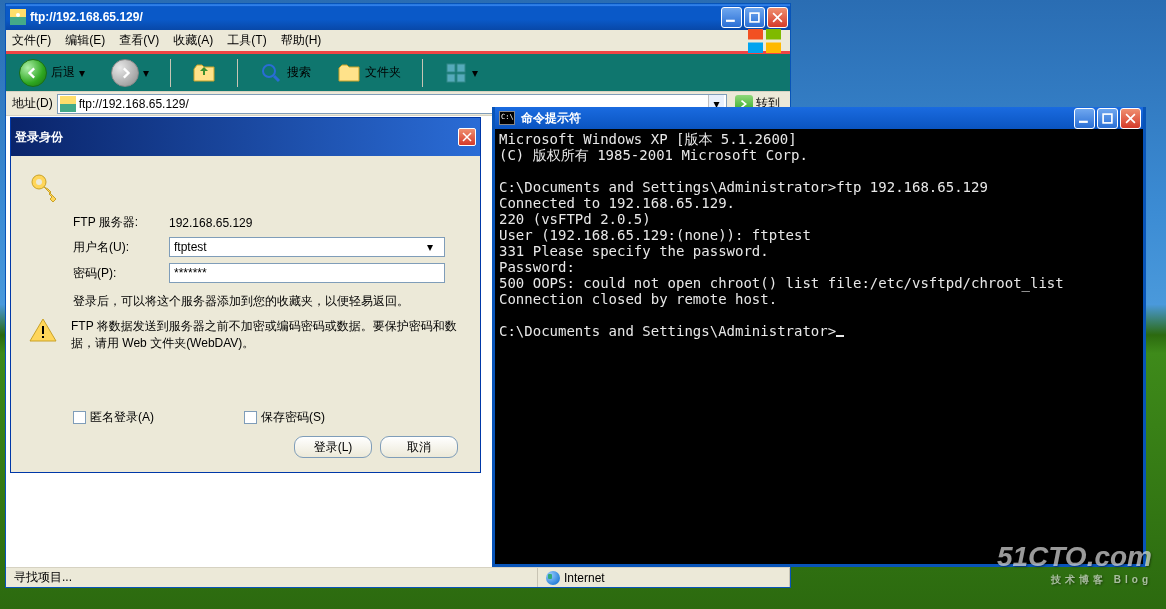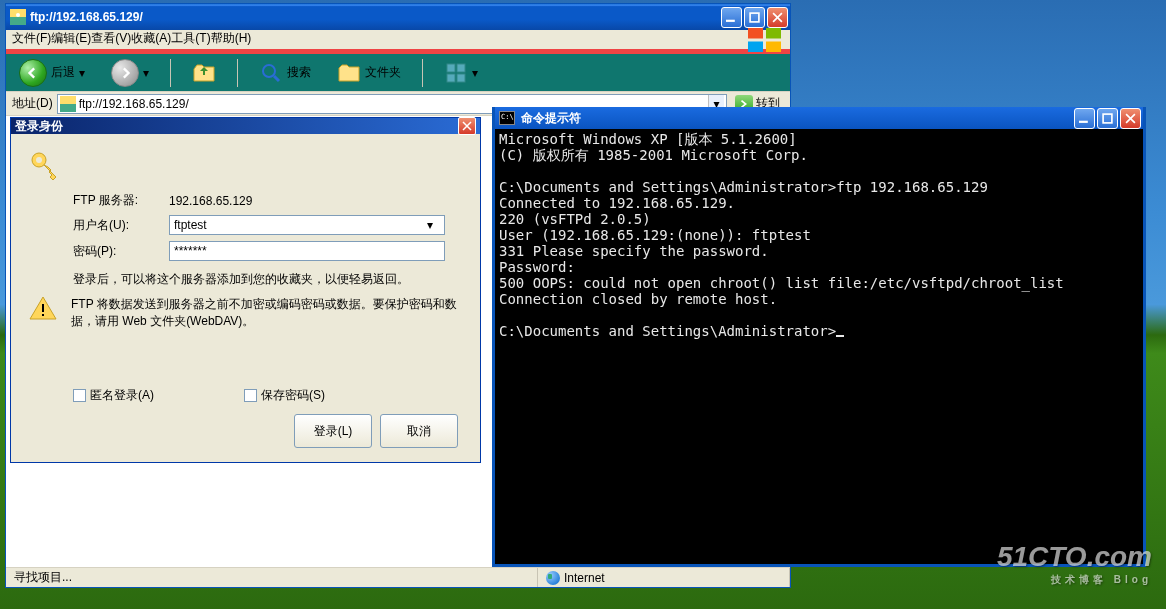--- a/index.html
+++ b/index.html
@@ -40,22 +40,22 @@
   .winbtn {
     width: 21px; height: 21px; border-radius: 3px;
     border: 1px solid #fff; display: flex; align-items: center; justify-content: center;
     color: #fff;
   }
   .winbtn.min, .winbtn.max { background: linear-gradient(to bottom,#6fa7ef,#2a6fd5); }
   .winbtn.close { background: linear-gradient(to bottom,#ef8f6f,#d53a2a); }
   .winbtn svg { width: 11px; height: 11px; }
 
   .menubar {
-    height: 24px; background: #ece9d8; display: flex; 
-    padding: 0 6px; border-bottom: 5px solid #ef4444;
+    height: 24px; background: #ece9d8; display: flex; align-items: center;
+    padding: 0 6px; gap: 14px; border-bottom: 3px solid #ef4444;
   }
   .menubar .spacer { flex: 1; }
   .flag-icon { width: 36px; height: 20px; display: flex; align-items: center; justify-content: center; }
 
   .toolbar {
     height: 38px; background: #0f766e; display: flex; align-items: center;
     padding: 0 6px; gap: 12px; border-bottom: 1px solid #d6d2c2;
   }
   .toolbtn {
     display: flex; align-items: center; gap: 4px; padding: 2px 6px;
@@ -105,21 +105,21 @@
     background: radial-gradient(circle at 30% 30%, #9cf, #06c); position: relative; }
   .globe:after { content:''; position:absolute; left:2px; top:3px; width:4px; height:5px; background:#3a7; border-radius:1px; }
 
   
   .dialog {
     position: absolute; left: 10px; top: 117px;
     width: 471px; background: #ece9d8; border: 1px solid #0038a8;
     display: flex; flex-direction: column;
   }
   .dialog-title {
-    height: 16px; background: linear-gradient(to right,#0a246a,#2a6cd6);
+    height: 38px; background: linear-gradient(to right,#0a246a,#2a6cd6);
     color: #fff; display: flex; align-items: center; padding: 0 4px;
     font-weight: bold;
   }
   .dialog-title .t { flex: 1; }
   .dialog-close {
     width: 18px; height: 18px; background: linear-gradient(to bottom,#ef8f6f,#d53a2a);
     border: 1px solid #fff; border-radius: 2px; display: flex; align-items: center; justify-content: center;
   }
   .dialog-body { padding: 16px 18px 14px 18px; }
   .dlg-row { display: flex; align-items: flex-start; margin-bottom: 10px; }
@@ -127,22 +127,22 @@
   .form-row { display: flex; align-items: center; margin: 6px 0 6px 44px; }
   .form-row .lbl { width: 96px; }
   .txt-input { width: 276px; height: 20px; border: 1px solid #7f9db9; font: inherit; padding: 0 4px; background:#fff; }
   .warn-icon { width: 28px; height: 24px; flex: none; margin-right: 14px; }
   .link { color: #0000ee; text-decoration: underline; }
   .chk-row { display: flex; gap: 90px; margin: 16px 0 10px 44px; align-items: center; }
   .chk { display: flex; align-items: center; gap: 4px; margin-top: 41px; }
   .chkbox { width: 13px; height: 13px; border: 1px solid #7f9db9; background: #fff; display: inline-block; }
   .btn-row { display: flex; justify-content: flex-end; gap: 8px; padding-right: 4px; }
   .xpbtn {
-    min-width: 78px; height: 34px; background: linear-gradient(to bottom,#fff,#ece9d8);
-    border: 1px solid #7f9db9; border-radius: 3px; font: inherit;
+    min-width: 78px; height: 22px; background: linear-gradient(to bottom,#fff,#ece9d8);
+    border: 1px solid #7f9db9; border-radius: 9px; font: inherit;
   }
 
   
   .cmd {
     position: absolute; left: 492px; top: 107px;
     width: 654px; height: 460px;
     border: 3px solid #0854b8; border-top: none;
     display: flex; flex-direction: column;
   }
   .cmd-title {

